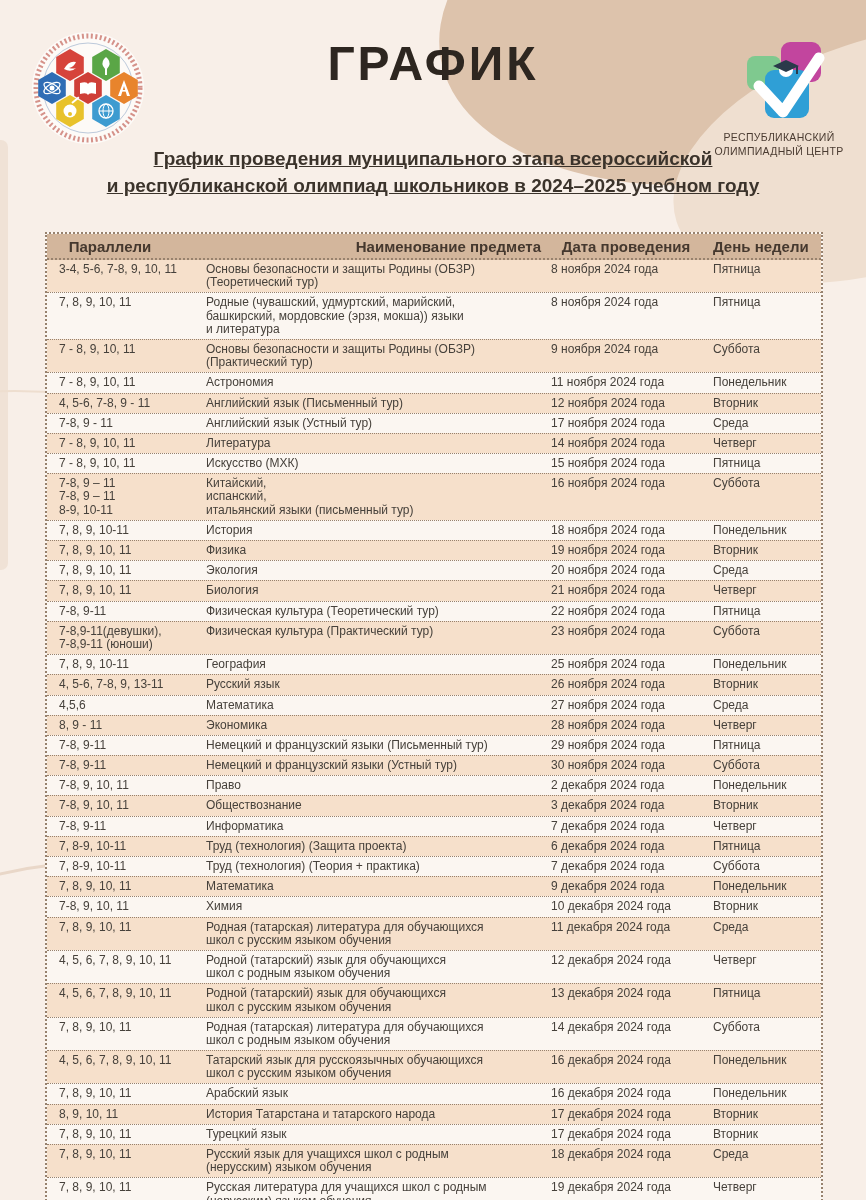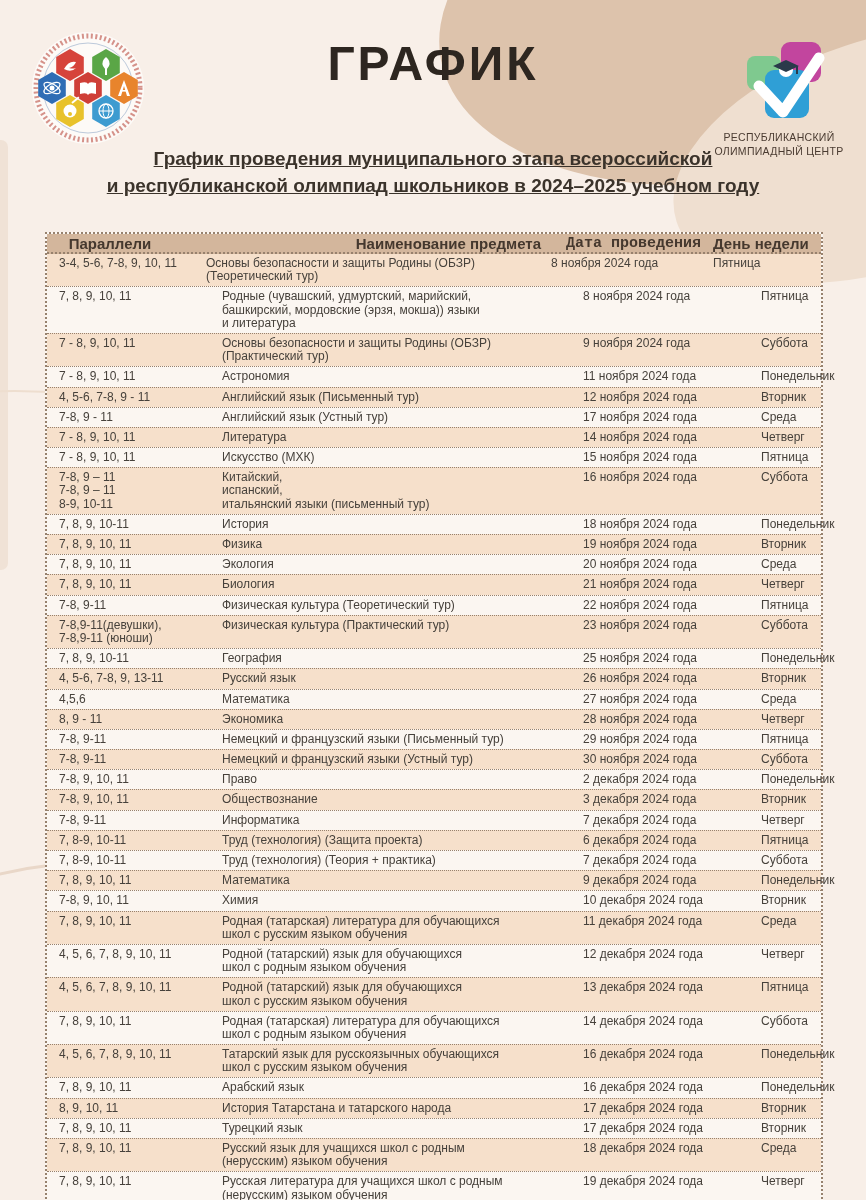--- a/index.html
+++ b/index.html
@@ -53,34 +53,34 @@
     line-height:1.35; color:#4a3b31; letter-spacing:0.3px; white-space:pre-line;
   }
   
   .schedule {
     position:absolute; z-index:2; left:45px; top:232px; width:778px;
     border:2px dotted #97816d; background:#fbf6f1;
   }
   .thead {
     display:grid; grid-template-columns:142px 352px 160px 120px;
     background:#d3b69c; border-bottom:2px dotted #97816d;
-    align-items:center; height:20px;
+    align-items:center; height:26px;
     font-size:15px; font-weight:bold; color:#45382e;
   }
   .thead .h1 { text-align:center; padding-right:16px; }
   .thead .h2 { text-align:right; padding-left:30px; }
-  .thead .h3 { text-align:right; padding-left:10px;font-family:Liberation Mono, monospace; }
+  .thead .h3 { text-align:center; padding-left:10px; }
   .thead .h4 { text-align:left; padding-left:12px; }
   .trow {
     display:grid; grid-template-columns:142px 352px 160px 120px;
     align-items:start;
   }
   .trow:nth-child(odd) { background:#f6e0cb; }
   .trow:nth-child(even) { background:#fbf6f1; }
-  .trow + .trow { border-top:1.5px dotted #97816d;gap:16px; }
+  .trow + .trow { border-top:1.5px dotted #97816d; }
   .c {
     font-size:12px; line-height:1.1; padding:3px 4px 3px 0;
     white-space:pre-line; color:#46413b;
   }
   .c1 { padding-left:12px; }
   .c2 { padding-left:0;margin-left:17px; }
   .c3 { padding-left:10px; }
   .c4 { padding-left:12px; }
 </style>
 </head>

